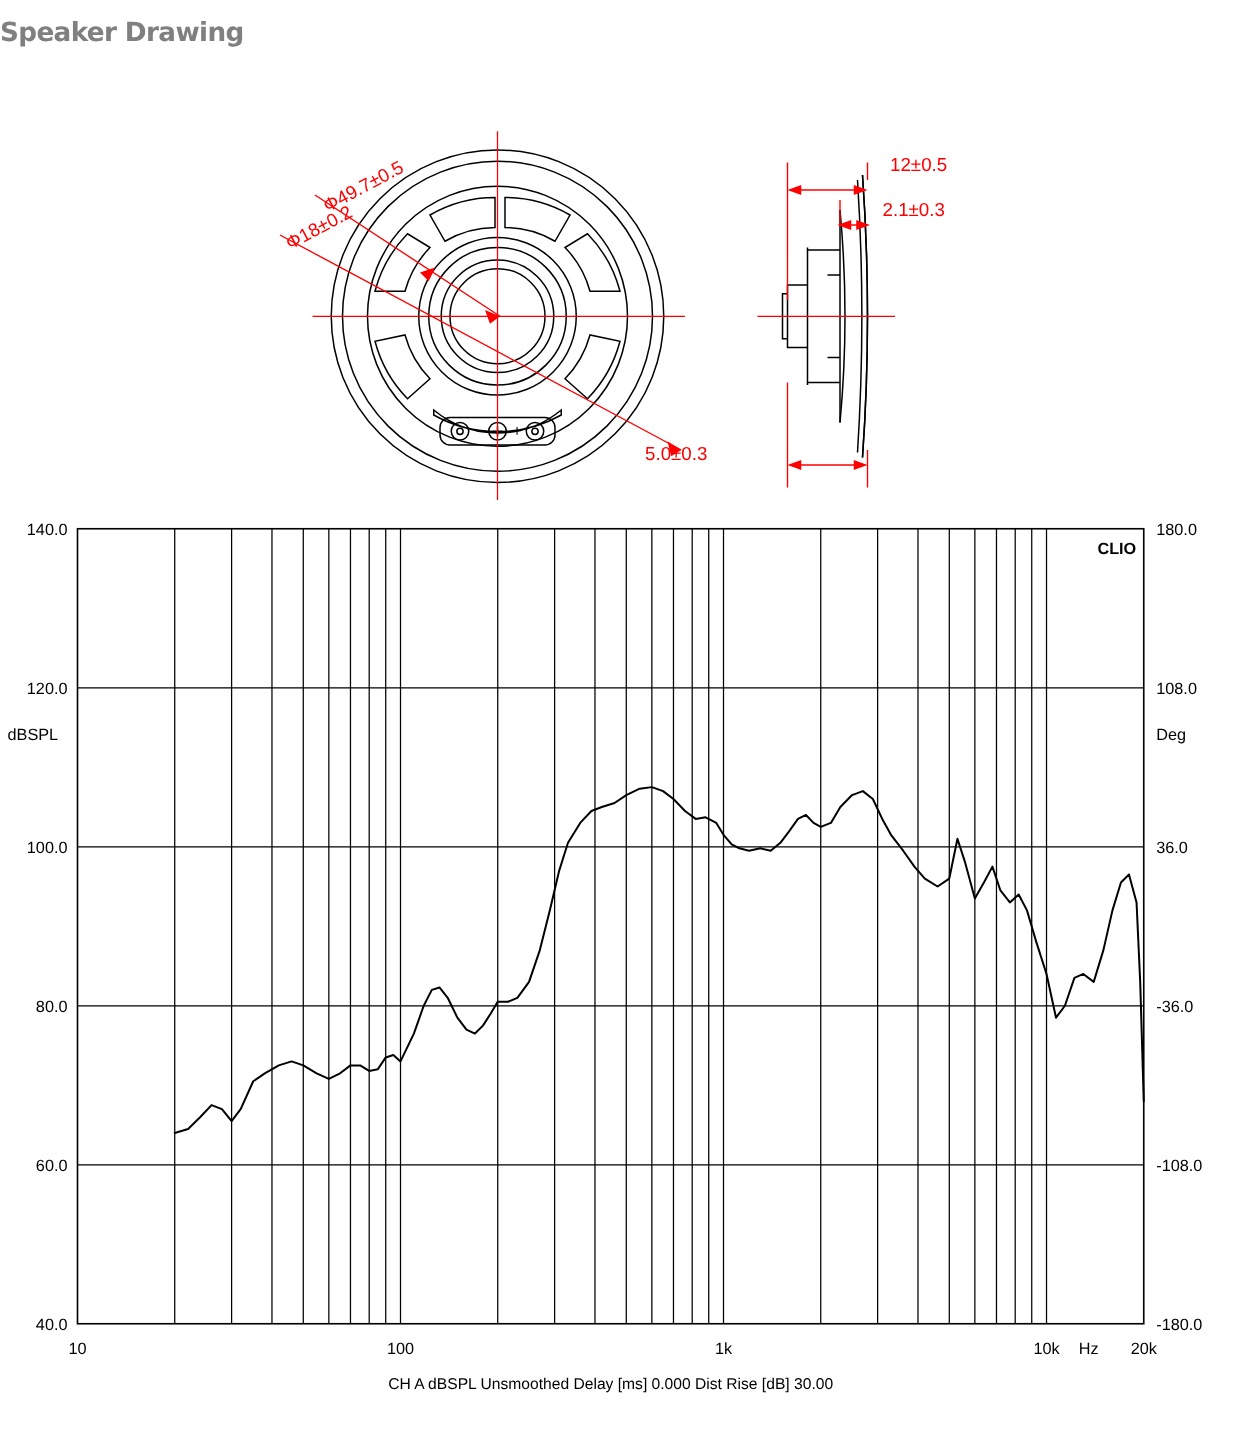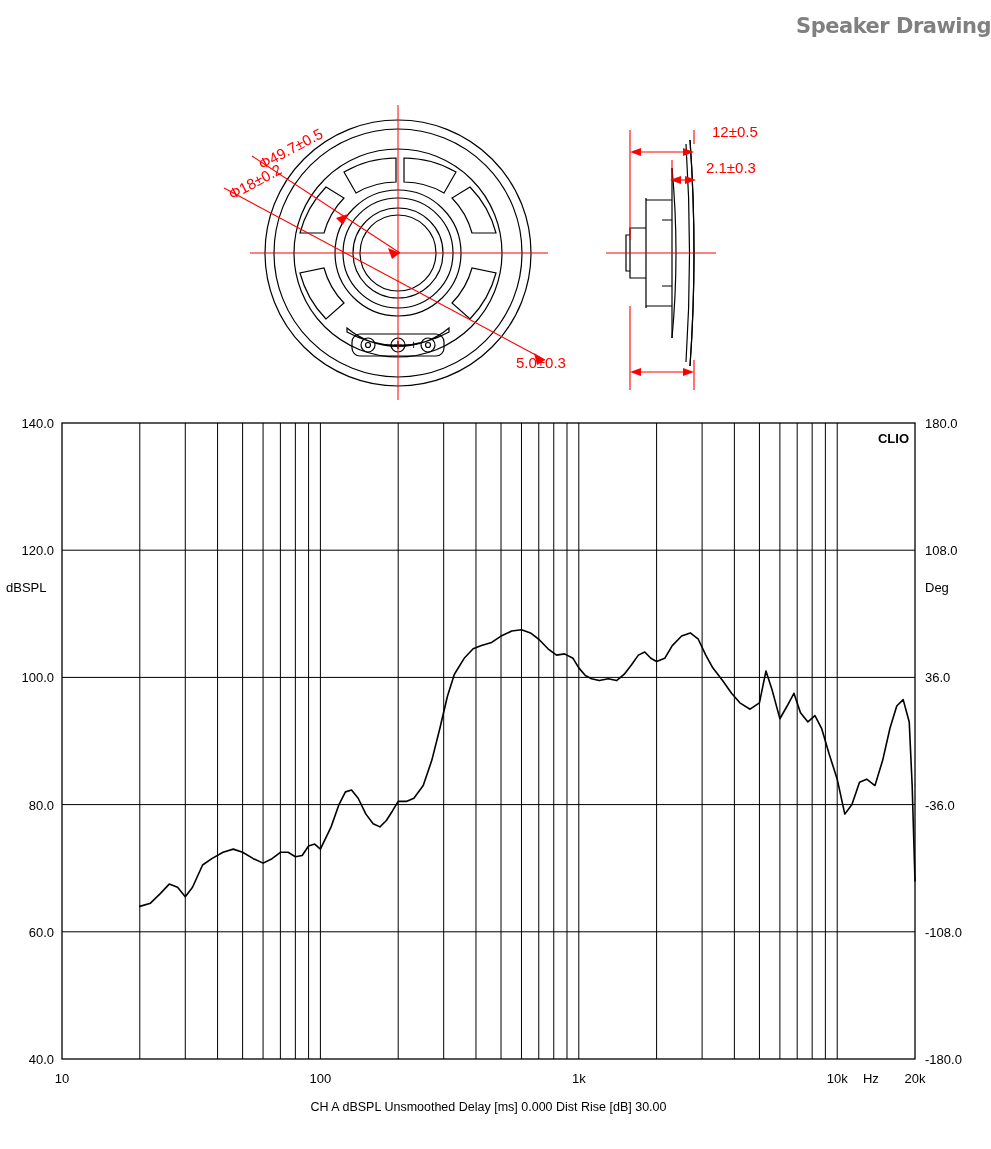--- a/index.html
+++ b/index.html
@@ -6,21 +6,21 @@
   body{
     width:991px;height:1149px;
     background:#ffffff;
     font-family:"Liberation Sans", sans-serif;
     color:#000;
     position:relative;
     overflow:hidden;
   }
   .title{
     position:absolute;top:14px;left:0;width:991px;
-    text-align:right;
+    text-align:left;
     font-size:21px;font-weight:bold;
     color:#808080;
     letter-spacing:-0.5px;
     font-family:"DejaVu Sans", sans-serif;
   }
   
   #drawing{
     position:absolute;top:60px;left:0;width:991px;height:340px;
   }
   #drawing svg{display:block;}

